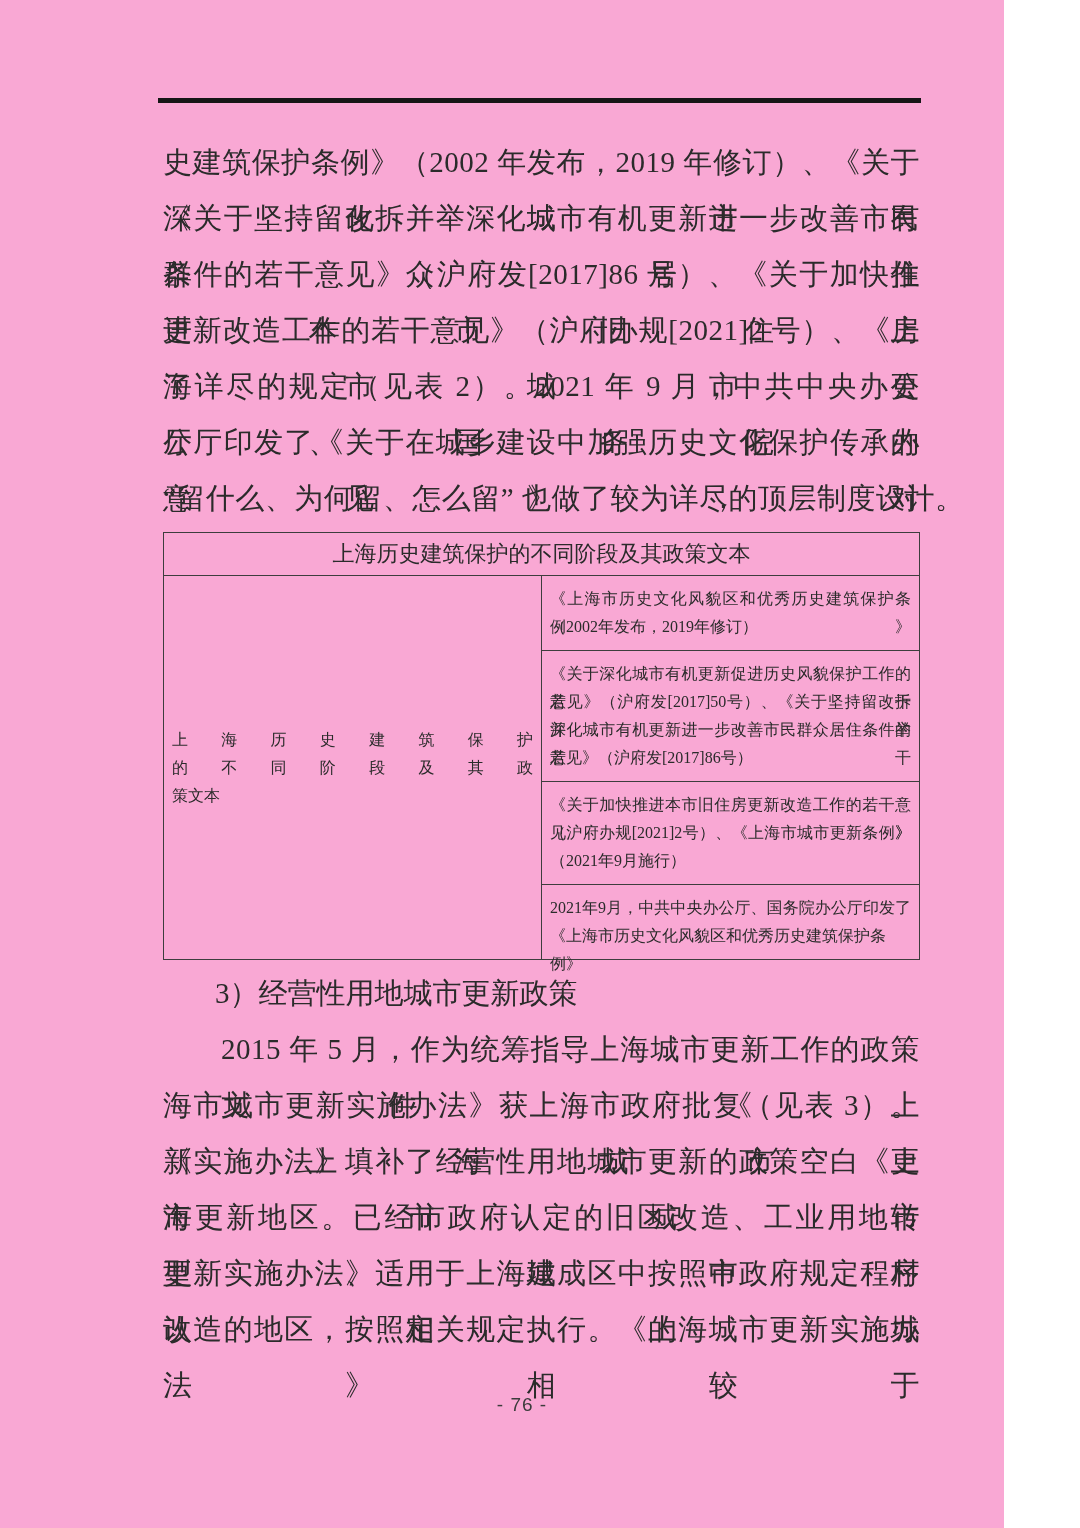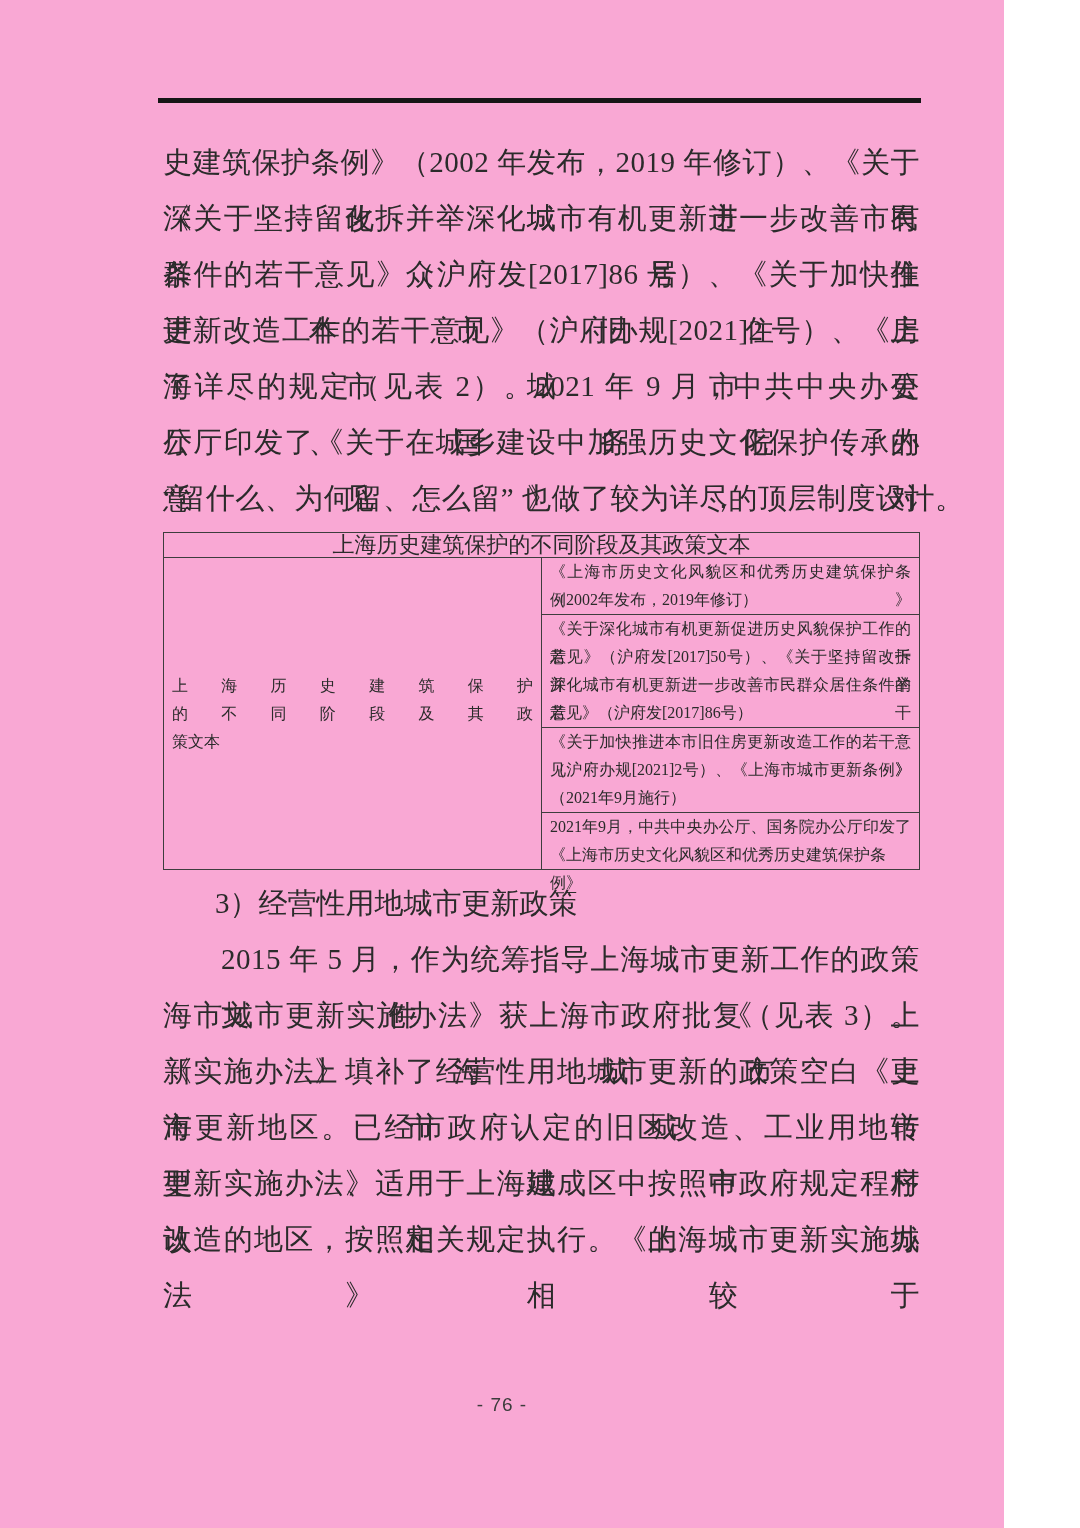--- a/index.html
+++ b/index.html
@@ -42,21 +42,21 @@
     margin-top:5px;
   }
   table.policy-table {
     width:757px;
     border-collapse:collapse;
     margin-top:6px;
     table-layout:fixed;
   }
   table.policy-table td {
     border:1px solid #3d3d3d;
-    padding:0 8px;
+    padding:9px 8px;
     vertical-align:middle;
     font-size:22px;
   }
   td.table-title-cell {
     text-align:center;
     height:24px; line-height:24px;
     padding:0 8px;
   }
   td.row-header-cell { width:184px; }
   .cell-line {
@@ -69,20 +69,21 @@
   }
   .page-number {
     position:absolute;
     left:0; top:1394px;
     width:100%;
     text-align:center;
     font-family:"Liberation Sans","DejaVu Sans",sans-serif;
     font-size:19px;
     color:#3c3c3c;
     letter-spacing:1px;
+    padding-left:20px;
   }
 </style>
 </head>
 <body>
 
 <div class="page">
 
   <div class="header-rule"></div>
 
   <div class="content">

